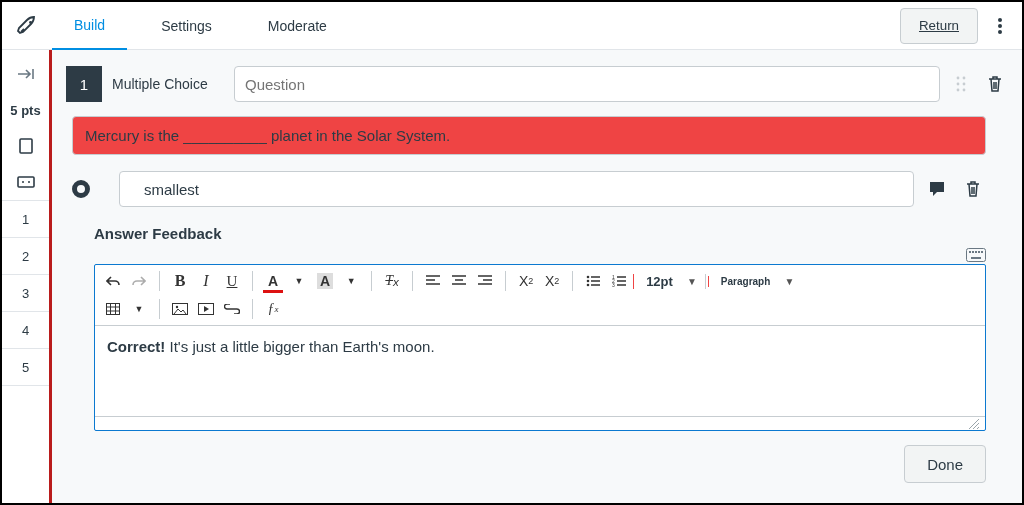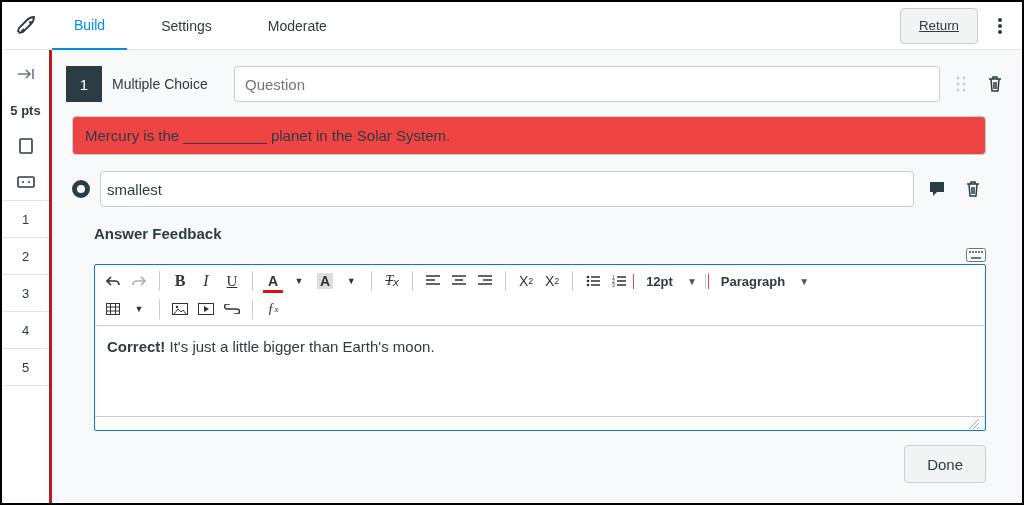--- a/index.html
+++ b/index.html
@@ -31,21 +31,21 @@
   .qtitle-input { flex:1; height:36px; border:1px solid #c7cdd1; border-radius:4px; padding:0 10px; font-size:15px; color:#6a7883; background:#fff; }
   .drag-handle { width:22px; height:36px; display:flex; align-items:center; justify-content:center; color:#9aa5ab; }
   .trash-btn { width:26px; height:36px; display:flex; align-items:center; justify-content:center; cursor:pointer; }
 
   
   .stem { background:#ef4444; border:1px solid #c7cdd1; border-radius:4px; padding:10px 12px; font-size:15px; color:#2d3b45; margin:0 22px 16px 6px; }
 
   
   .answer-row { display:flex; align-items:center; gap:10px; margin:0 22px 0 6px; }
   .radio-dot { width:18px; height:18px; border:5px solid #2d3b45; border-radius:50%; flex-shrink:0; }
-  .answer-input { flex:1; height:36px; border:1px solid #c7cdd1; border-radius:4px; padding:0 6px; font-size:15px; color:#2d3b45; background:#fff; }
+  .answer-input { flex:1; height:36px; border:1px solid #c7cdd1; border-radius:4px; padding:0 24px; font-size:15px; color:#2d3b45; background:#fff;margin-left:19px; }
   .feedback-icon, .ans-trash { width:26px; height:36px; display:flex; align-items:center; justify-content:center; cursor:pointer; }
 
   .section-label { font-weight:600; font-size:15px; margin:18px 0 6px 28px; }
   .keyboard-right { display:flex; justify-content:flex-end; margin:0 22px 2px 0; color:#6a7883; }
 
   
   .rte { border:1px solid #0b79d0; border-radius:2px; margin:0 22px 0 28px; background:#fff; }
   .rte-toolbar { border-bottom:1px solid #c7cdd1; padding:4px 6px; display:flex; flex-wrap:wrap; align-items:center; gap:2px; }
   .sep { width:1px; height:20px; background:#c7cdd1; margin:0 6px; }
   .tb-btn { min-width:24px; height:24px; display:flex; align-items:center; justify-content:center; color:#333; cursor:pointer; font-size:14px; border-radius:3px; padding:0 4px; }
@@ -243,21 +243,21 @@
                 <text x="0" y="8" font-size="5" fill="#333">2</text>
                 <text x="0" y="12" font-size="5" fill="#333">3</text>
                 <path d="M5 2h9M5 6h9M5 10h9" stroke="#333" stroke-width="1.5"></path>
               </svg>
             </div>
           <div class="tb-select-wrap">
             <span style="padding:0 28px 0 8px;font-size:13px">12pt</span>
             <span class="caret">▼</span>
           </div>
           <div class="tb-select-wrap" style="border-right:none">
-            <span style="padding:0 28px 0 8px;font-size:13px">Paragraph</span>
+            <span style="padding:0 28px 0 8px;font-size:10px">Paragraph</span>
             <span class="caret">▼</span>
           </div>
 
           <div style="flex-basis:100%;height:0"></div>
           <div class="tb-btn">
               <svg width="14" height="12" viewBox="0 0 14 12">
                 <rect x="0.5" y="0.5" width="13" height="11" fill="none" stroke="#333"></rect>
                 <path d="M0 4h14M0 8h14M4.5 0v12M9.5 0v12" stroke="#333"></path>
               </svg>
             </div>

